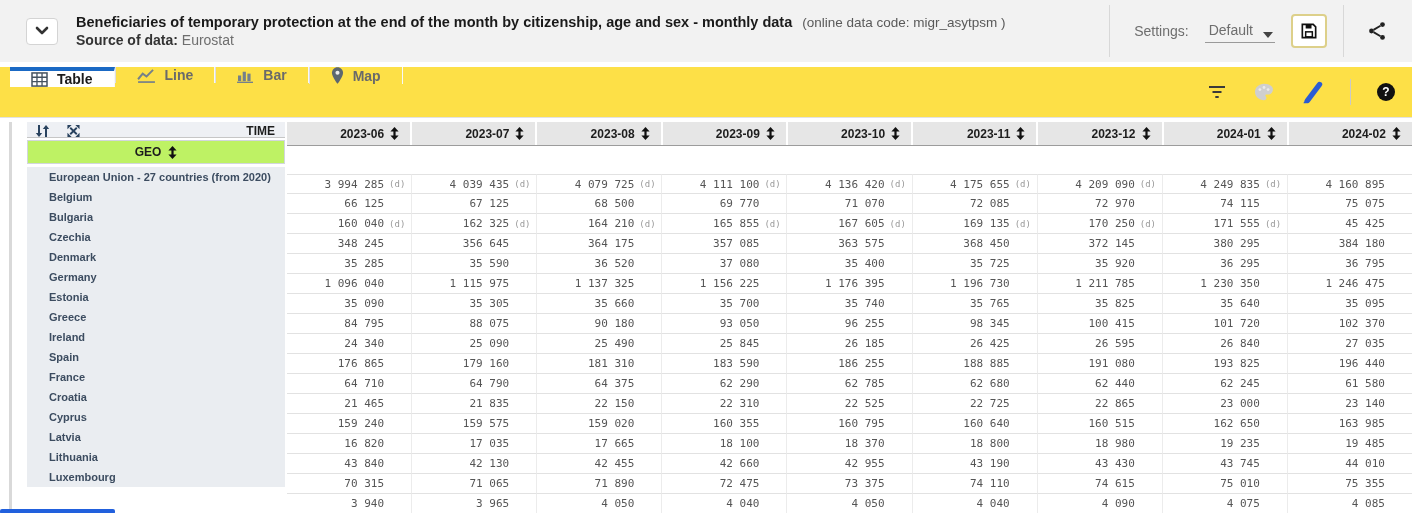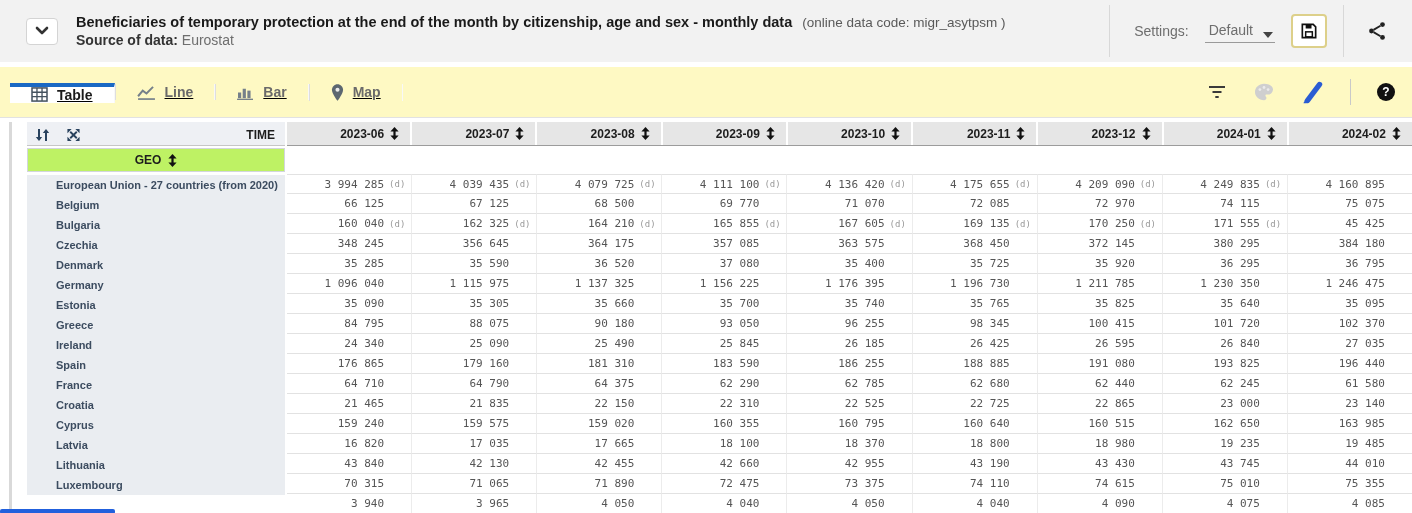--- a/index.html
+++ b/index.html
@@ -22,43 +22,43 @@
   .settings-label{font-size:14px;color:#6e6e6e;margin-left:8px;}
   .settings-select{display:flex;align-items:flex-end;gap:10px;border-bottom:1px solid #9a9a9a;
     padding:2px 2px 4px 4px;cursor:pointer;}
   .settings-select span{font-size:14px;color:#6e6e6e;}
   .save-btn{width:36px;height:34px;background:#fff;border:2px solid #ddd08a;border-radius:4px;
     display:flex;align-items:center;justify-content:center;cursor:pointer;padding:0;}
   .share-btn{background:none;border:none;cursor:pointer;padding:0 6px;display:flex;align-items:center;}
 
   
   .tab-gap{height:5px;background:#fff;}
-  .tab-bar{height:51px;background:#fef9c3;display:flex;align-items:center;padding-left:10px;position:relative;
-    border-bottom:1px solid #e2e2e2;text-decoration:underline;}
+  .tab-bar{height:51px;background:#fde047;display:flex;align-items:flex-start;padding-left:10px;position:relative;
+    border-bottom:1px solid #e2e2e2;}
   .tab{display:flex;align-items:center;gap:9px;padding:0 21px;font-size:14px;font-weight:bold;color:#6a6a6a;
     cursor:pointer;border-right:1px solid #f8f8f8;border-left:1px solid #dedede;position:relative;}
   .tab.active{background:#fff;color:#1b1b1b;border-top:4px solid #1a69c4;border-left:none;margin-bottom:-1px;}
   .tabbar-right{position:absolute;right:14px;top:0;height:100%;display:flex;align-items:center;gap:23px;}
   .icon-btn{background:none;border:none;padding:2px;cursor:pointer;display:flex;align-items:center;}
   .tab-vdiv{width:1px;height:26px;background:#c9c9c9;}
 
   
   .table-region{position:relative;margin-top:4px;}
   .vscroll-track{position:absolute;left:9px;top:0;bottom:0;width:3px;background:#d9d9d9;}
   .hscroll-thumb{position:absolute;left:0;bottom:0;width:115px;height:5px;background:#2160dd;border-radius:2px;}
   .table-wrap{display:flex;margin-left:27px;}
   .left-col{width:258px;flex:0 0 auto;}
-  .time-header{height:24px;background:#eef0f4;border-bottom:1px solid #c6c6c6;display:flex;align-items:center;
+  .time-header{height:16px;background:#eef0f4;border-bottom:1px solid #c6c6c6;display:flex;align-items:center;
     padding:3px 10px 0 8px;}
   .hdr-icons{display:flex;align-items:center;gap:16px;}
   .time-label{margin-left:auto;font-size:12px;font-weight:bold;color:#1d1d1d;}
   .geo-cell{height:24px;margin-top:2px;background:#bef264;border:1px solid #d2d6dd;display:flex;align-items:center;
     justify-content:center;gap:7px;font-size:12px;font-weight:bold;color:#1d1d1d;cursor:pointer;}
   .labels-body{margin-top:3px;background:#eaedf1;}
-  .label-cell{height:20px;line-height:20px;padding-left:29px;font-size:11px;font-weight:bold;color:#3c4c60;
+  .label-cell{height:20px;line-height:20px;padding-left:22px;font-size:11px;font-weight:bold;color:#3c4c60;
     white-space:nowrap;overflow:hidden;}
   .data-col{flex:1;margin-left:2px;min-width:0;}
   .mh-row{display:flex;height:24px;border-bottom:1px solid #9c9c9c;}
   .mh-cell{flex:1;background:#e6e6e6;margin-right:2px;display:flex;align-items:center;justify-content:flex-end;
     gap:6px;padding-right:11px;font-size:12px;font-weight:bold;color:#1d1d1d;cursor:pointer;}
   .mh-cell:last-child{margin-right:0;}
   .geo-spacer{height:28px;background:#fff;}
   .data-row{display:flex;height:20px;}
   .data-row:first-child .data-cell{border-top:1px solid #e2e2e2;}
   .data-cell{flex:1;border-bottom:1px solid #e2e2e2;border-right:1px solid #ececec;display:flex;align-items:center;

